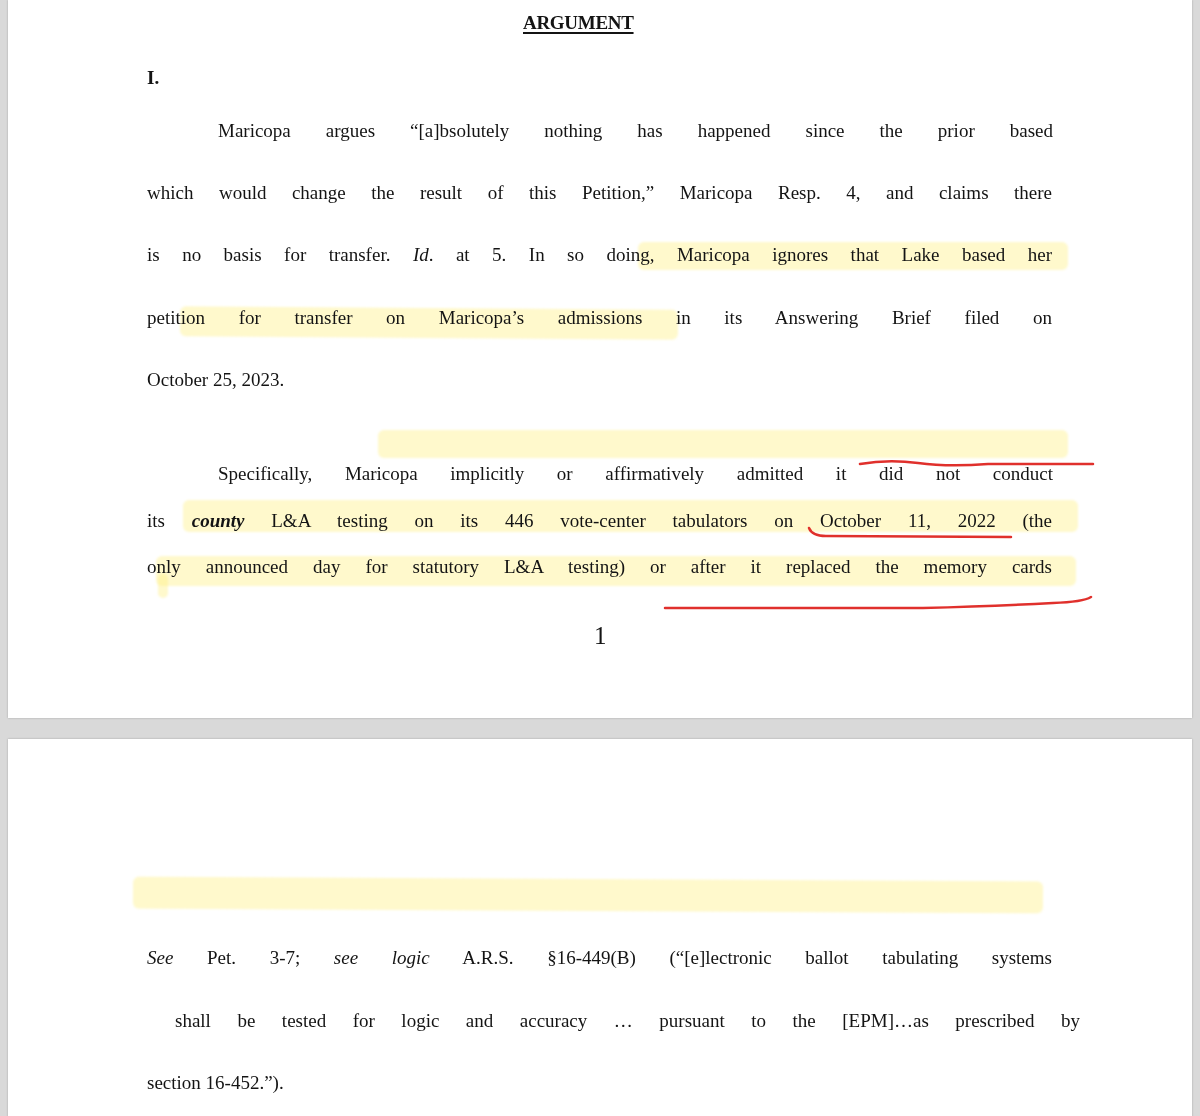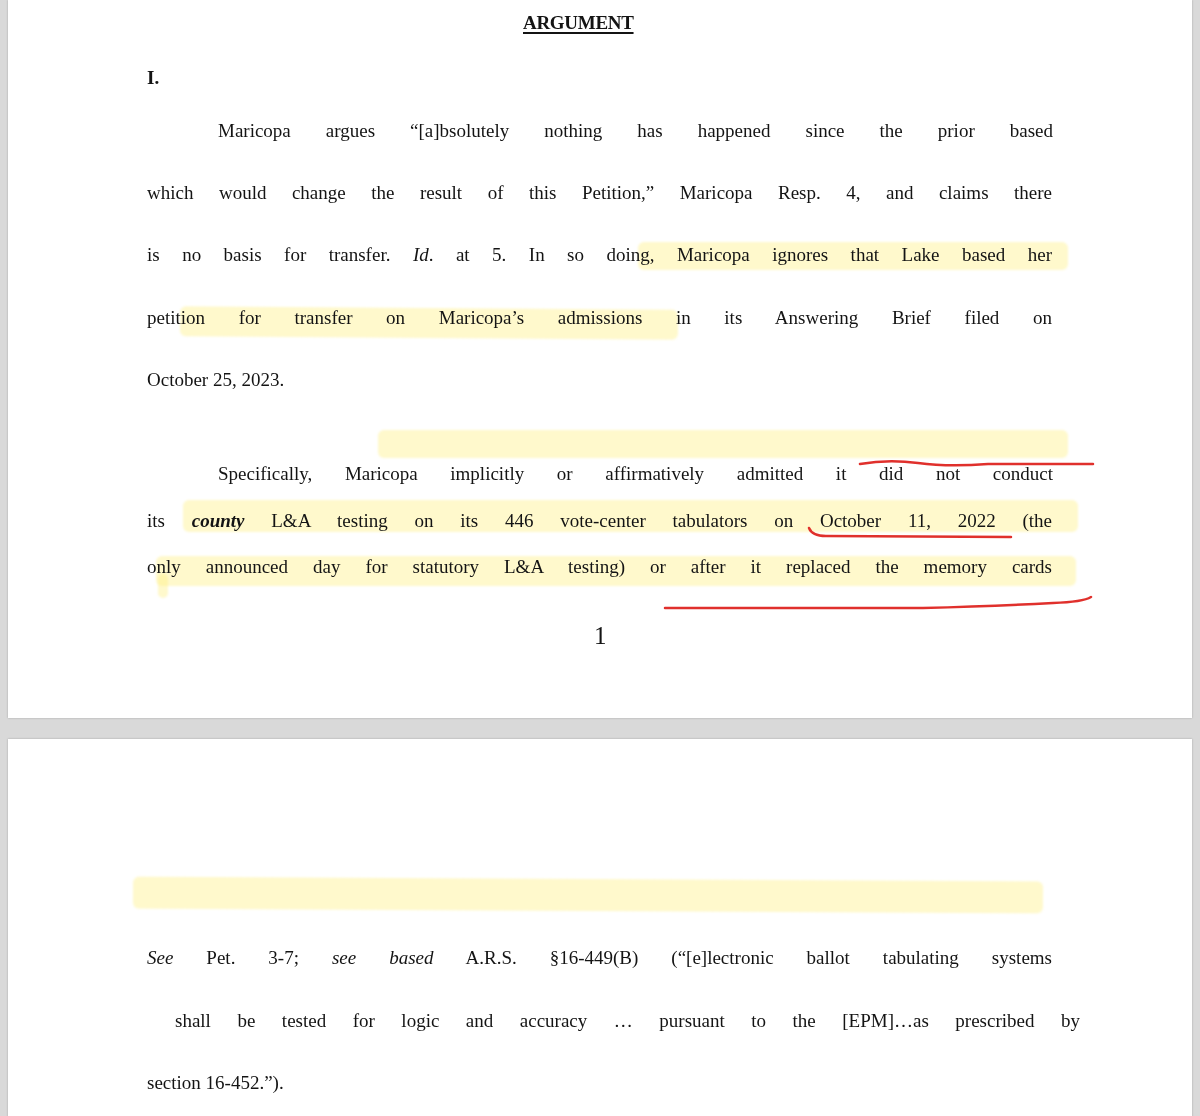--- a/index.html
+++ b/index.html
@@ -99,17 +99,17 @@
   </div>
   <div class="line justified" style="left:139px; top:552px;">only announced day for statutory L&amp;A testing) or after it replaced the memory cards</div>
 
   <div class="page-number" style="left:586px; top:622px;">1</div>
 </div>
 
 <div id="page2" class="page">
   <div class="hl" style="left:125px; top:140px; width:910px; height:32px; transform:rotate(0.3deg);"></div>
 
   <div class="line justified" style="left:139px; top:204px;">
-    <i>See</i><span> Pet. 3-7; </span><i>see based</i><span> A.R.S. §16-449(B) (“[e]lectronic ballot tabulating systems</span>
+    <i>See</i><span> Pet. 3-7; </span><i>see logic</i><span> A.R.S. §16-449(B) (“[e]lectronic ballot tabulating systems</span>
   </div>
   <div class="line justified" style="left:139px; top:267px;margin-left:28px;">shall be tested for logic and accuracy … pursuant to the [EPM]…as prescribed by</div>
   <div class="line" style="left:139px; top:329px;">section 16-452.”).</div>
 </div>
 
 </body></html>

